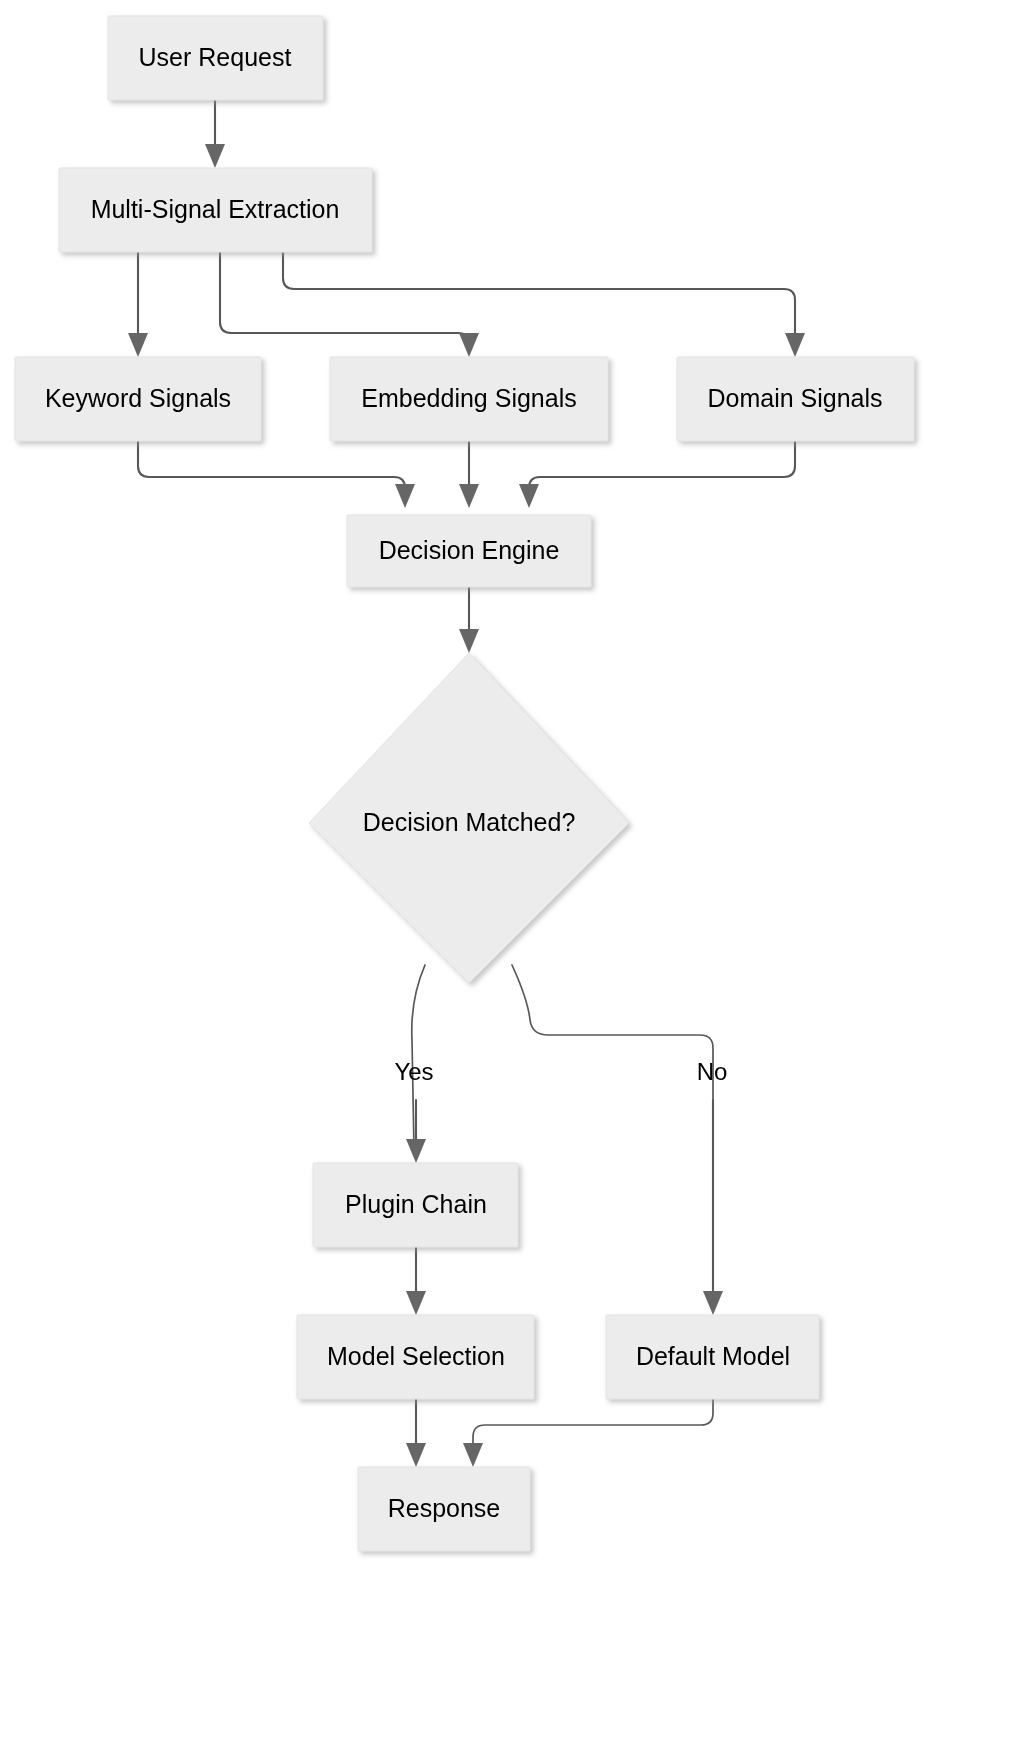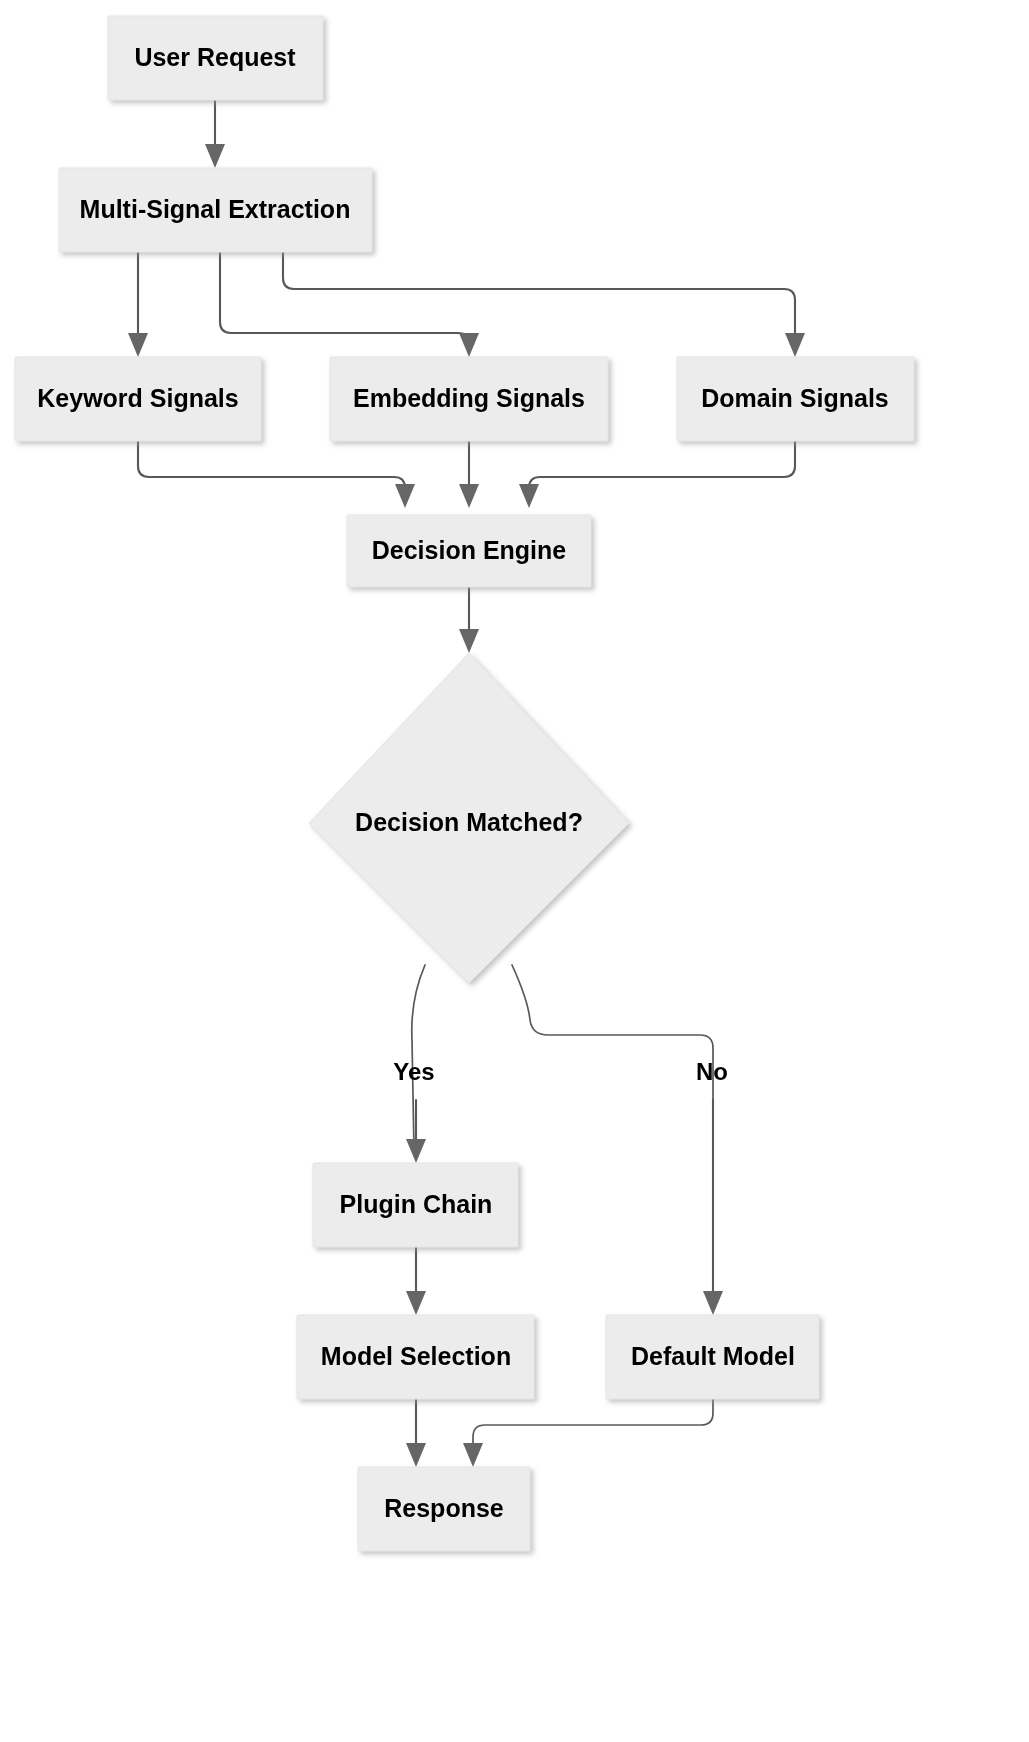--- a/index.html
+++ b/index.html
@@ -11,21 +11,20 @@
   body {
     width: 1029px;
     height: 1742px;
     font-family: "Liberation Sans", sans-serif;
     overflow: hidden;
   }
   #flow-root {
     position: relative;
     width: 949px;
     height: 1742px;
-    font-weight: bold;
   }
   svg#flow-svg {
     position: absolute;
     top: 0;
     left: 0;
     width: 1029px;
     height: 1742px;
     display: block;
   }
   .node-rect {

